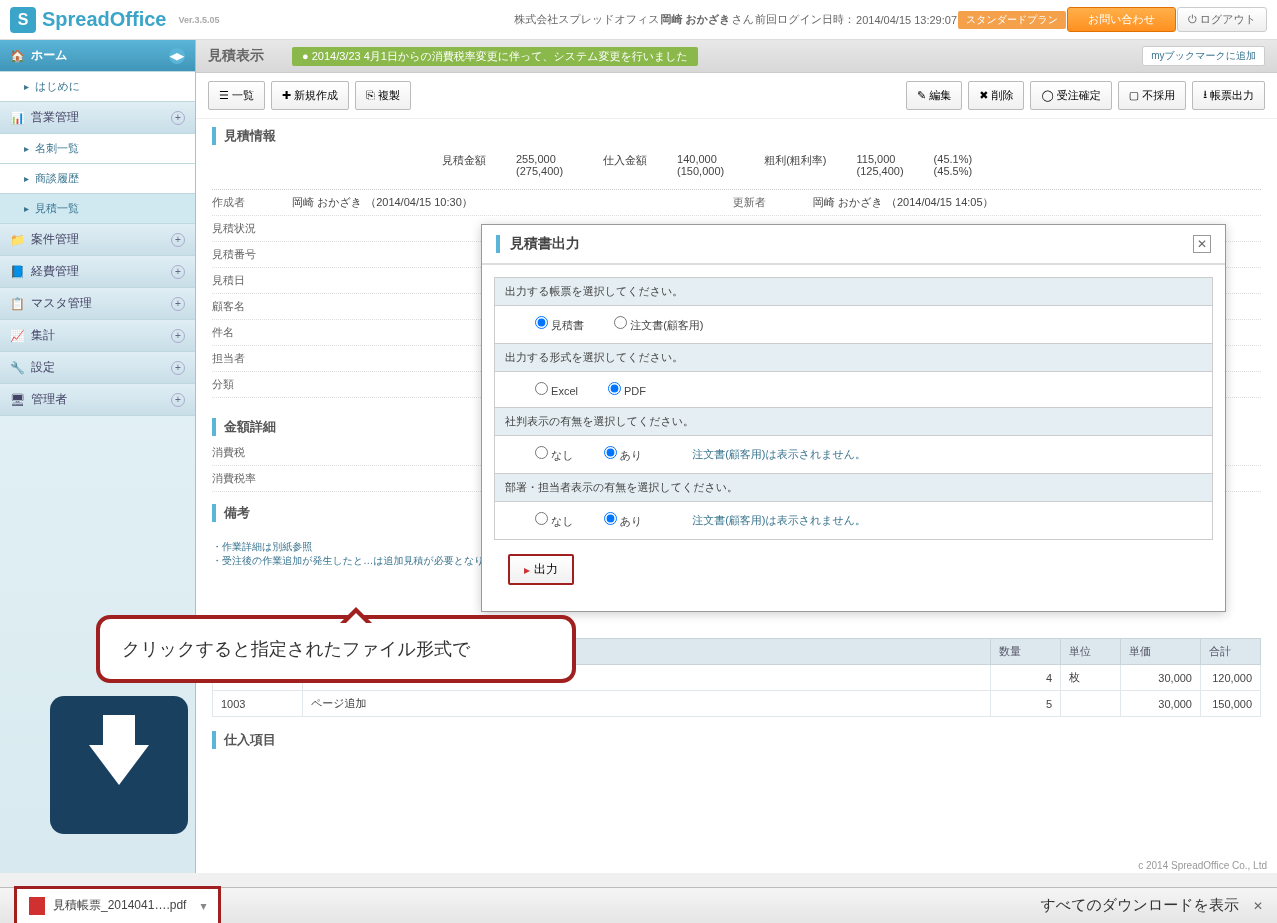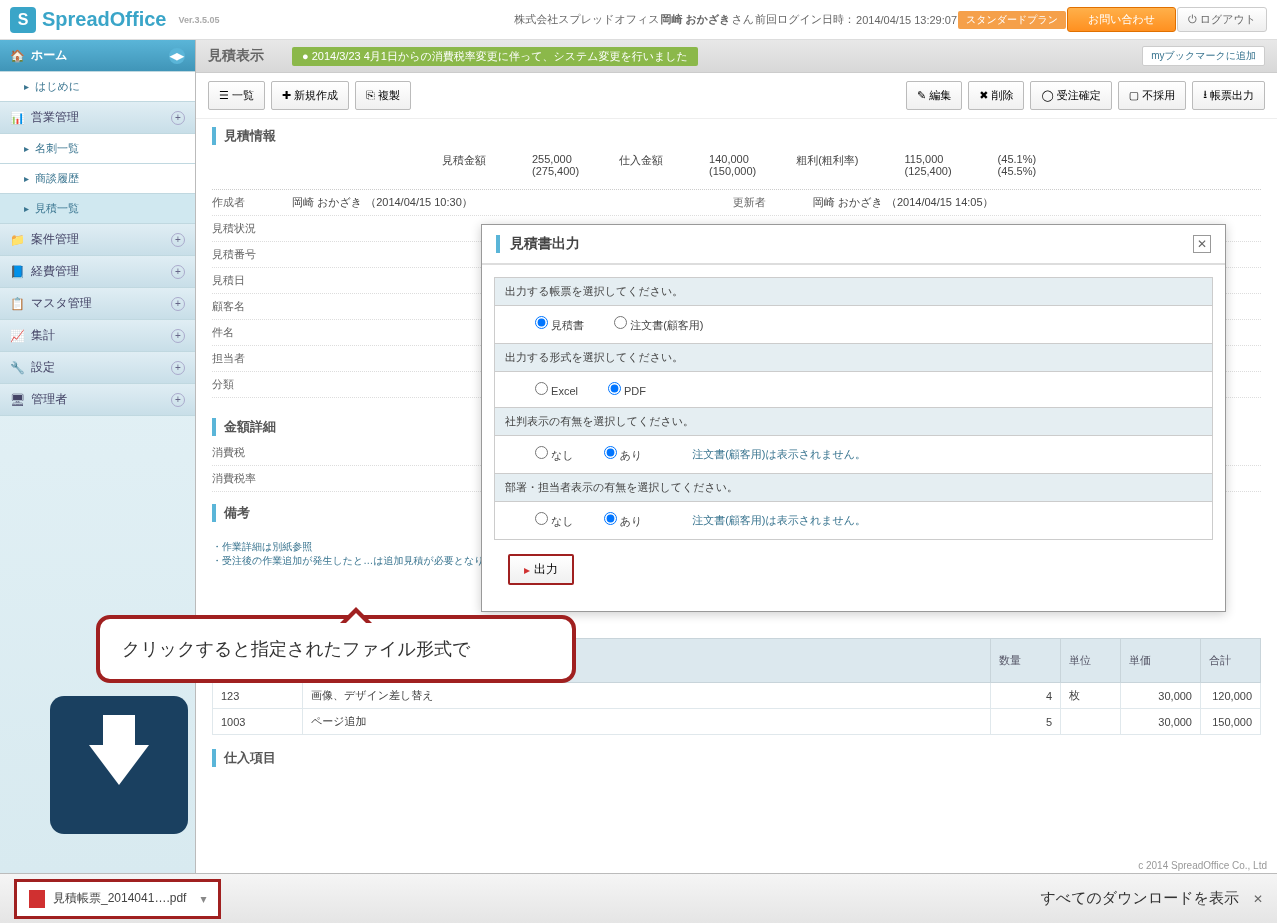--- a/index.html
+++ b/index.html
@@ -23,21 +23,21 @@
 .content{flex:1;background:#fff;overflow:hidden;position:relative}
 .breadcrumb{background:linear-gradient(#e8e8e8,#d8d8d8);padding:6px 12px;font-size:14px;color:#666;display:flex;align-items:center;gap:8px;border-bottom:1px solid #ccc}
 .notice{background:#8bb84a;color:#fff;font-size:11px;padding:2px 10px;border-radius:2px;margin-left:20px}
 .bookmark{margin-left:auto;font-size:10px;color:#3a7590;padding:2px 8px;border:1px solid #ccc;background:#fff;border-radius:2px}
 .toolbar{padding:8px 12px;display:flex;gap:6px;border-bottom:1px solid #eee}
 .tbtn{border:1px solid #bbb;background:linear-gradient(#fff,#f0f0f0);padding:4px 10px;font-size:11px;border-radius:2px;cursor:pointer;display:flex;align-items:center;gap:3px}
 .tbtn.right{margin-left:auto}
 .section{padding:8px 16px}
 .sec-title{border-left:4px solid #5ab5d8;padding-left:8px;font-size:13px;font-weight:bold;color:#555;margin-bottom:4px}
 .summary{display:flex;gap:40px;padding:4px 0 12px 0;border-bottom:1px dotted #ccc;font-size:11px}
-.summary-item{display:flex;gap:46px}
+.summary-item{display:flex;gap:30px}
 .summary-val{color:#444}
 .detail-row{display:flex;border-bottom:1px dotted #ddd;padding:5px 0;font-size:11px}
 .detail-label{width:80px;color:#666}
 .detail-val{color:#444}
 .modal{position:absolute;left:285px;top:184px;width:745px;background:#fff;border:1px solid #999;box-shadow:0 2px 10px rgba(0,0,0,0.2);z-index:50}
 .modal-head{padding:10px 14px;display:flex;align-items:flex-start;border-bottom:2px solid #ddd}
 .modal-title{border-left:4px solid #5ab5d8;padding-left:10px;font-size:14px;font-weight:bold;color:#444}
 .modal-close{margin-left:auto;width:18px;height:18px;border:1px solid #999;text-align:center;line-height:16px;cursor:pointer;color:#666;font-size:12px}
 .modal-body{padding:12px}
 .opt-group{border:1px solid #ccc;margin-bottom:0}
@@ -48,24 +48,24 @@
 .out-btn{border:2px solid #a02020;background:linear-gradient(#fff,#f0f0f0);padding:5px 14px;font-size:12px;border-radius:2px;cursor:pointer;display:inline-flex;align-items:center;gap:4px}
 .callout{position:absolute;left:96px;top:615px;width:480px;background:#fff;border:4px solid #a02020;border-radius:14px;padding:18px 22px;font-size:18px;color:#333;z-index:60}
 .callout::before{content:"";position:absolute;top:-28px;left:240px;border:16px solid transparent;border-bottom-color:#a02020}
 .callout::after{content:"";position:absolute;top:-20px;left:242px;border:14px solid transparent;border-bottom-color:#fff}
 .dl-arrow{position:absolute;left:50px;top:696px;width:138px;height:138px;background:#1a4060;border-radius:14px;z-index:55;display:flex;align-items:center;justify-content:center}
 .arrow-shape{width:0;height:0;border-left:30px solid transparent;border-right:30px solid transparent;border-top:40px solid #fff;position:relative}
 .arrow-shape::before{content:"";position:absolute;left:-16px;top:-70px;width:32px;height:38px;background:#fff}
 .notes-area{padding:6px 16px;display:flex;gap:20px;font-size:10px;color:#3a7590}
 .notes-col{flex:1}
 .grid{width:100%;border-collapse:collapse;font-size:11px;margin-top:4px}
-.grid th{background:#dce8ee;padding:14px 8px;border:1px solid #c8d4da;text-align:left;color:#556;font-weight:normal}
+.grid th{background:#dce8ee;padding:5px 8px;border:1px solid #c8d4da;text-align:left;color:#556;font-weight:normal}
 .grid td{padding:5px 8px;border:1px solid #e0e8ec}
 .grid .num{text-align:right}
-.dlbar{position:absolute;bottom:0;left:0;right:0;height:50px;background:linear-gradient(#f5f5f5,#e5e5e5);border-top:1px solid #bbb;display:flex;align-items:center;padding:0 14px;z-index:70}
+.dlbar{position:absolute;bottom:0;left:0;right:0;height:36px;background:linear-gradient(#f5f5f5,#e5e5e5);border-top:1px solid #bbb;display:flex;align-items:center;padding:0 14px;z-index:70}
 .dl-file{border:3px solid #a02020;background:#fff;padding:8px 12px;display:flex;align-items:center;gap:8px;font-size:12px;color:#444}
 .pdf-icon{width:16px;height:18px;background:#d03030;position:relative}
 .dl-all{margin-left:auto;font-size:15px;color:#333;}
 .dl-x{margin-left:14px;color:#666;cursor:pointer}
 .footer-copy{position:absolute;bottom:52px;right:10px;font-size:10px;color:#999}
 .side-arrow{color:#3a7590;font-size:10px}
 .toggle-icon{width:16px;height:16px;background:#5ab5d8;border-radius:8px;position:relative;color:#fff;font-size:9px;text-align:center;line-height:16px}
 </style>
 </head>
 <body>

